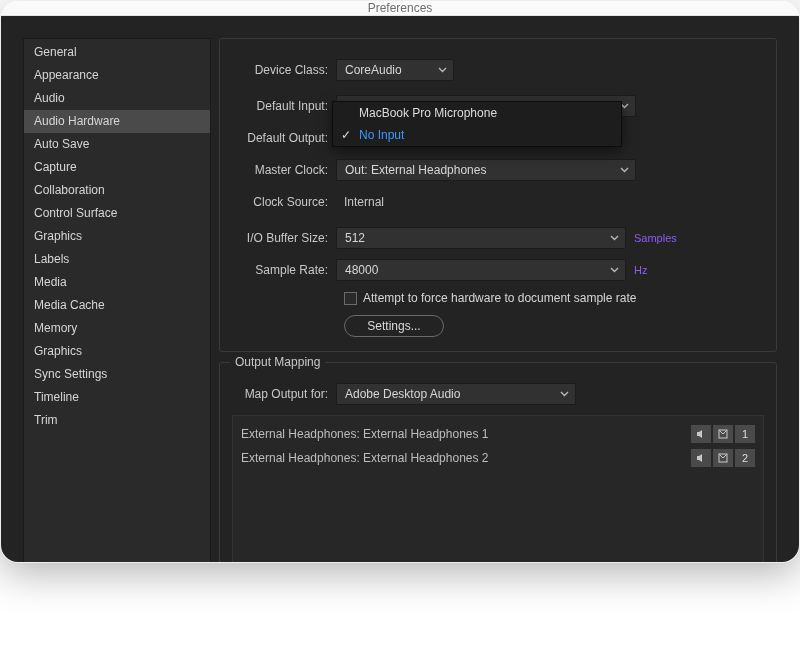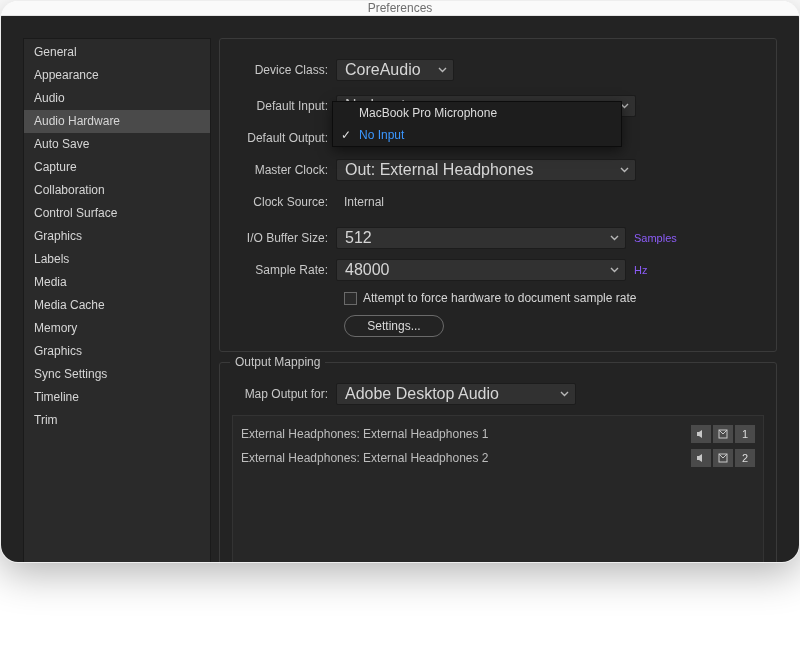--- a/index.html
+++ b/index.html
@@ -9,21 +9,21 @@
   .body { flex: 1; background: #232323; display: flex; padding: 22px 22px 16px 22px; gap: 8px; flex-direction: column; }
   .main-area { flex: 1; display: flex; gap: 8px; min-height: 0; }
   .sidebar { width: 188px; background: #2a2a2a; border: 1px solid #1a1a1a; display: flex; flex-direction: column; padding-top: 2px; }
   .sidebar-item { padding: 4px 10px; color: #d6d6d6; cursor: default; font-size: 12px; line-height: 15px; }
   .sidebar-item.selected { background: #4a4a4a; }
   .content { flex: 1; position: relative; }
   fieldset.group { border: 1px solid #3a3a3a; border-radius: 3px; padding: 10px 12px 14px 12px; margin-bottom: 10px; position: relative; }
   .group-title { position: absolute; top: -8px; left: 10px; background: #232323; padding: 0 5px; color: #c8c8c8; font-size: 12px; }
   .row { display: flex; align-items: center; margin: 10px 0; min-height: 22px; }
   .row label.lab { width: 104px; text-align: right; color: #c8c8c8; padding-right: 8px; font-size: 12px; }
-  .dropdown { position: relative; background: #313131; border: 1px solid #1c1c1c; height: 22px; border-radius: 2px; display: flex; align-items: center; padding-left: 8px; color: #d6d6d6; font-size: 16px; cursor: default; }
+  .dropdown { position: relative; background: #313131; border: 1px solid #1c1c1c; height: 22px; border-radius: 2px; display: flex; align-items: center; padding-left: 8px; color: #d6d6d6; font-size: 12px; cursor: default; }
   .dropdown .chev { margin-left: auto; margin-right: 6px; width: 9px; height: 9px; display: flex; align-items: center; justify-content: center; }
   .chev svg { display: block; }
   .static-val { color: #c8c8c8; padding-left: 8px; font-size: 12px; }
   .trail { margin-left: 8px; color: #8b5cf6; font-size: 11px; }
   .checkbox-row { display: flex; align-items: center; margin-left: 112px; margin-top: 6px; }
   .checkbox { width: 13px; height: 13px; border: 1px solid #6a6a6a; background: #2a2a2a; margin-right: 6px; }
   .settings-btn { display: inline-flex; align-items: center; justify-content: center; height: 22px; width: 100px; border-radius: 11px; border: 1px solid #6a6a6a; color: #dadada; font-size: 12px; background: transparent; margin-left: 112px; margin-top: 10px; cursor: default; }
   .mapping-list { margin-top: 4px; border: 1px solid #333; background: #272727; height: 150px; padding: 6px 0; }
   .map-row { display: flex; align-items: center; padding: 3px 8px; font-size: 12px; color: #bdbdbd; }
   .map-ctrl { margin-left: auto; display: flex; gap: 2px; }

